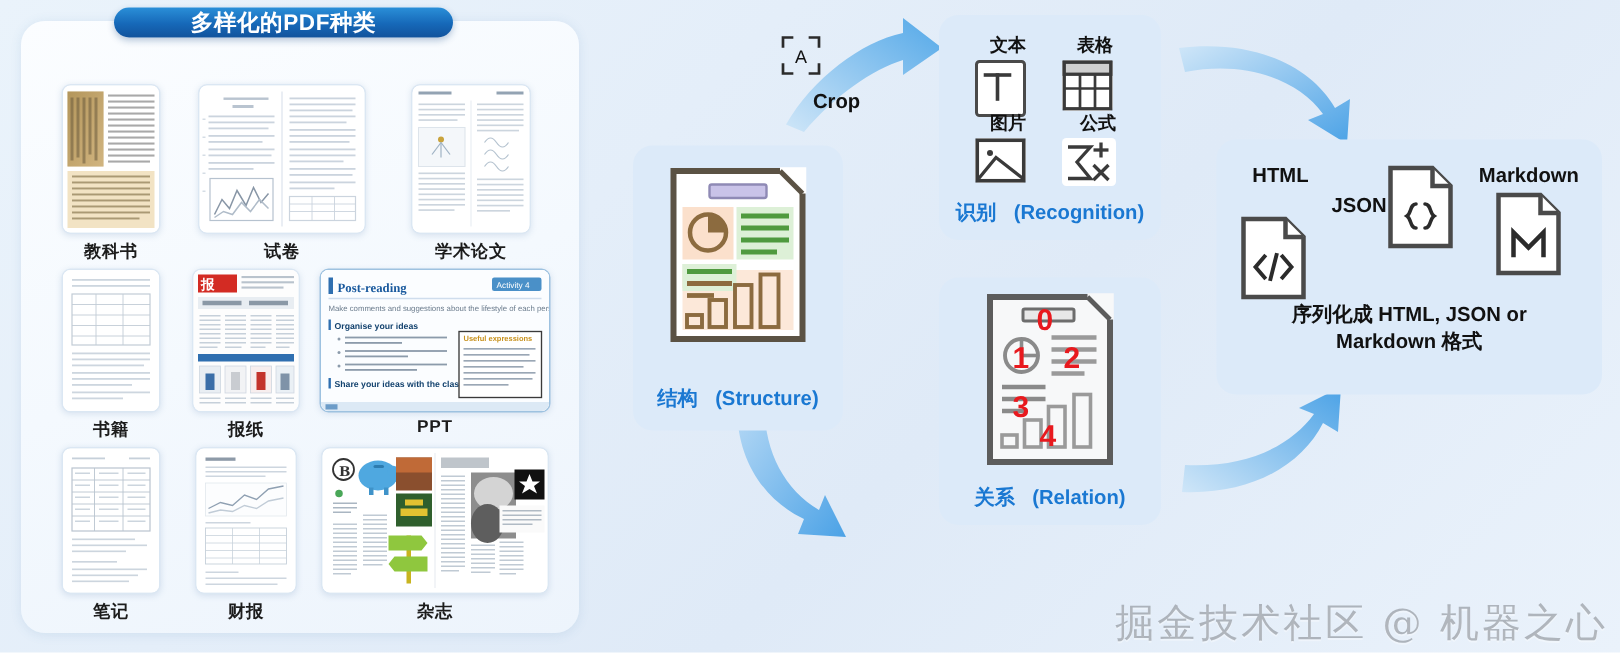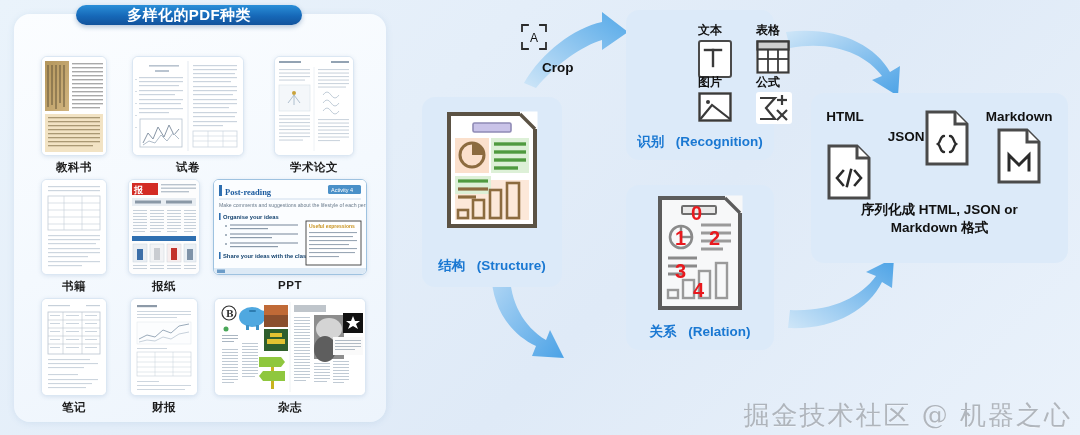--- a/index.html
+++ b/index.html
@@ -48,21 +48,21 @@
   .panel-label .en{color:#1a78d2;}
   
   #p-structure{left:26px;top:97px;width:140px;height:190px;}
   
   #p-recognition{left:230px;top:10px;width:148px;height:150px;}
   
   #p-relation{left:230px;top:185px;width:148px;height:165px;}
   
   #p-output{left:415px;top:93px;width:257px;height:170px;}
   
-  .ricon-wrap{position:absolute;display:flex;flex-direction:column;align-items:flex-start;margin-left:48px;}
+  .ricon-wrap{position:absolute;display:flex;flex-direction:column;align-items:flex-end;}
   .ricon-cap{font-size:12px;font-weight:bold;color:#111;margin-bottom:1px;}
   .ricon-box{width:30px;height:34px;border:2.5px solid #4a4a4a;border-radius:3px;background:#fff;position:relative;}
   
   .fileicon{position:relative;width:46px;height:58px;}
   .fi-label{font-size:13.5px;font-weight:bold;color:#111;text-align:center;margin-bottom:3px;white-space:nowrap;}
   .out-caption{
     position:absolute;left:0;width:100%;text-align:center;
     font-size:13.5px;font-weight:bold;color:#111;line-height:1.35;
   }
   
@@ -802,21 +802,21 @@
     <div class="panel-label" style="bottom:9px;">
       <span>关系</span>
       <span style="display:inline-block;width:4px;"></span>
       <span class="en">(Relation)</span>
     </div>
   </div>
 
   <div class="panel" id="p-output">
     <div style="position:absolute;left:0;top:16px;width:100%;display:flex;justify-content:space-evenly;align-items:flex-start;">
 
-      <div style="display:flex;flex-direction:column;align-items:flex-start;gap:16px;">
+      <div style="display:flex;flex-direction:column;align-items:flex-end;gap:16px;">
         <div class="fi-label">HTML</div>
         <div class="fileicon">
           <svg width="46" height="58" viewBox="0 0 46 58">
             <path d="M3 3 H31 L43 15 V55 H3 Z" fill="#fff" stroke="#4a4a4a" stroke-width="3" stroke-linejoin="miter"></path>
             <path d="M31 3 V15 H43" fill="#fff" stroke="#4a4a4a" stroke-width="3"></path>
             <g stroke="#2b2b2b" stroke-width="2.6" fill="none" stroke-linecap="square">
               <polyline points="17,28 11,35 17,42"></polyline>
               <polyline points="29,28 35,35 29,42"></polyline>
               <line x1="25" y1="27" x2="21" y2="43"></line>
             </g>

